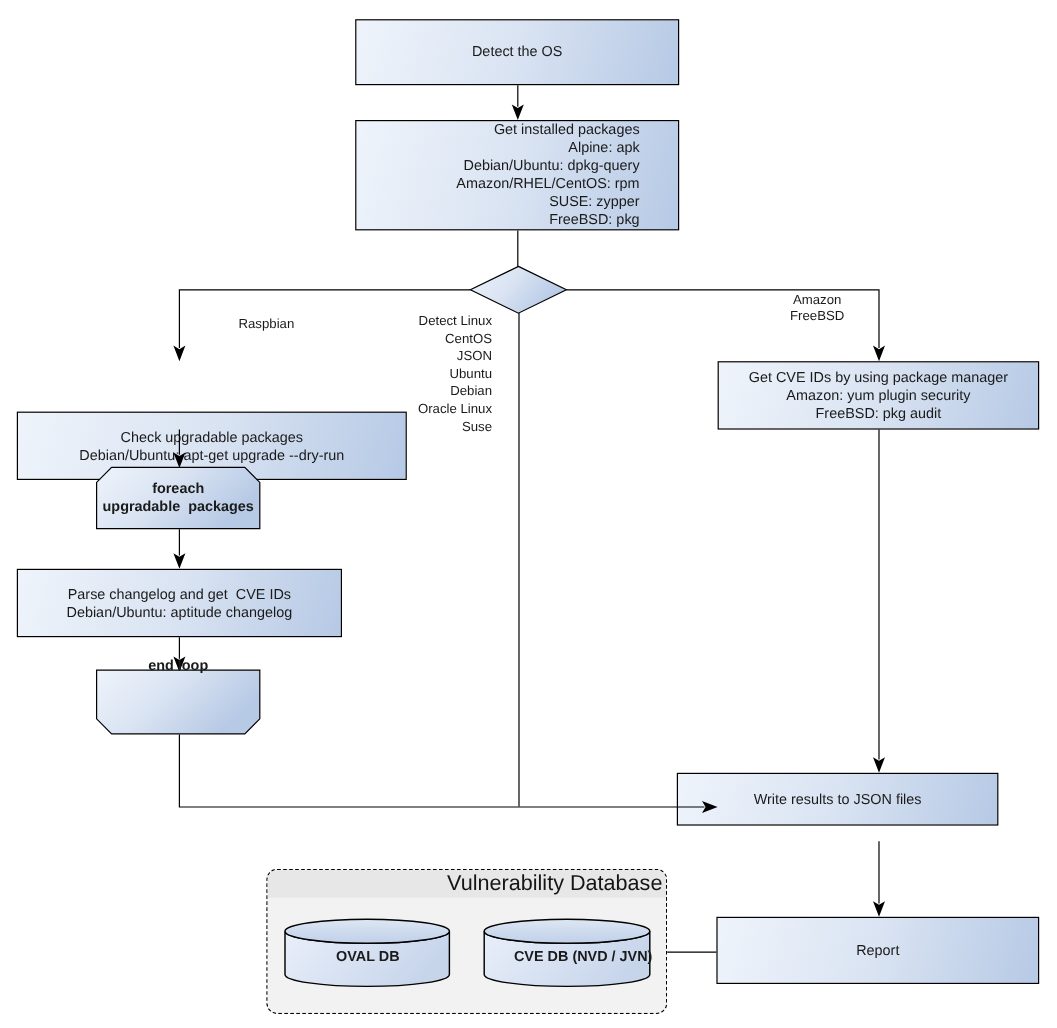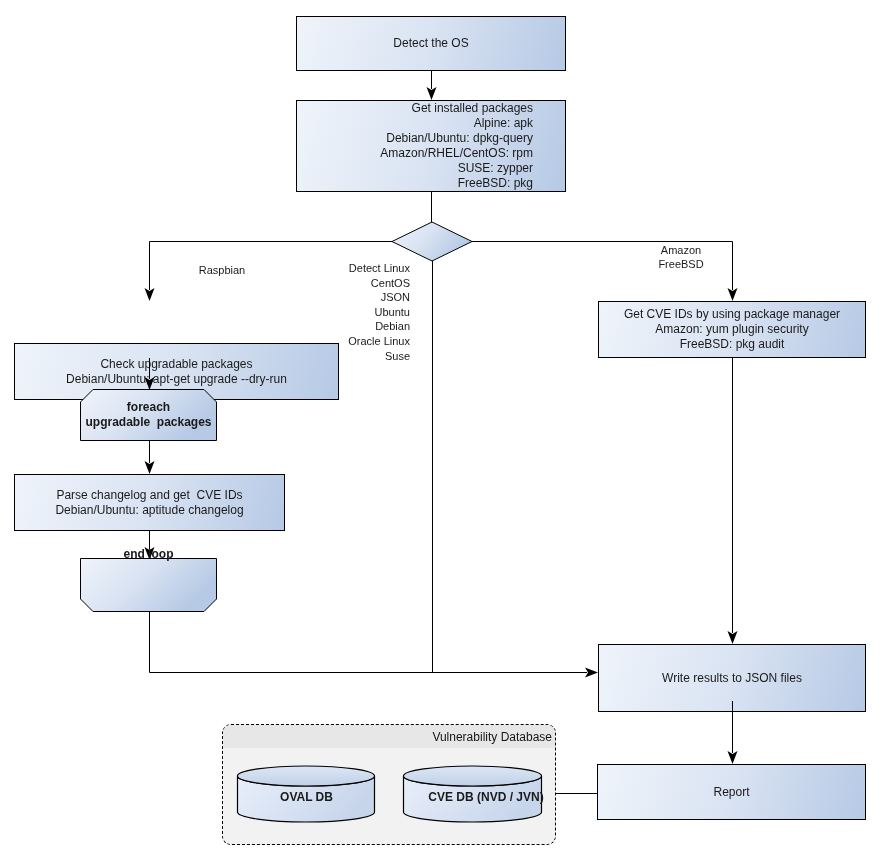--- a/index.html
+++ b/index.html
@@ -27,21 +27,21 @@
     text-align:center;
     font-weight:bold;
   }
   .vuln-container {
     position:absolute; left:222px; top:724px; width:334px; height:121px;
     box-sizing:border-box; border:1.5px dashed #000; border-radius:9px;
     background:#f2f2f2; overflow:hidden;
   }
   .vuln-header {
     height:23px; background:#e7e7e7; display:flex; justify-content:flex-end;
-    align-items:center; font-size:12px; color:#151515; padding-right:3px;text-align:right;
+    align-items:center; font-size:18px; color:#151515; padding-right:3px;text-align:right;
   }
 </style>
 </head>
 <body>
 
 <div class="canvas">
 
   <div class="node" style="left:296px;top:16px;width:270px;height:55px;">
     <div>Detect the OS</div>
   </div>
@@ -64,21 +64,21 @@
     <div>Get CVE IDs by using package manager</div>
     <div>Amazon: yum plugin security</div>
     <div>FreeBSD: pkg audit</div>
   </div>
 
   <div class="node" style="left:14px;top:474px;width:271px;height:57px;">
     <div>Parse changelog and get  CVE IDs</div>
     <div>Debian/Ubuntu: aptitude changelog</div>
   </div>
 
-  <div class="node" style="left:598px;top:644px;width:268px;height:68px;">
+  <div class="node" style="left:564px;top:644px;width:268px;height:44px;">
     <div>Write results to JSON files</div>
   </div>
 
   <div class="node" style="left:597px;top:764px;width:269px;height:56px;">
     <div>Report</div>
   </div>
 
   <div class="vuln-container">
     <div class="vuln-header">
       <span>Vulnerability Database</span>

